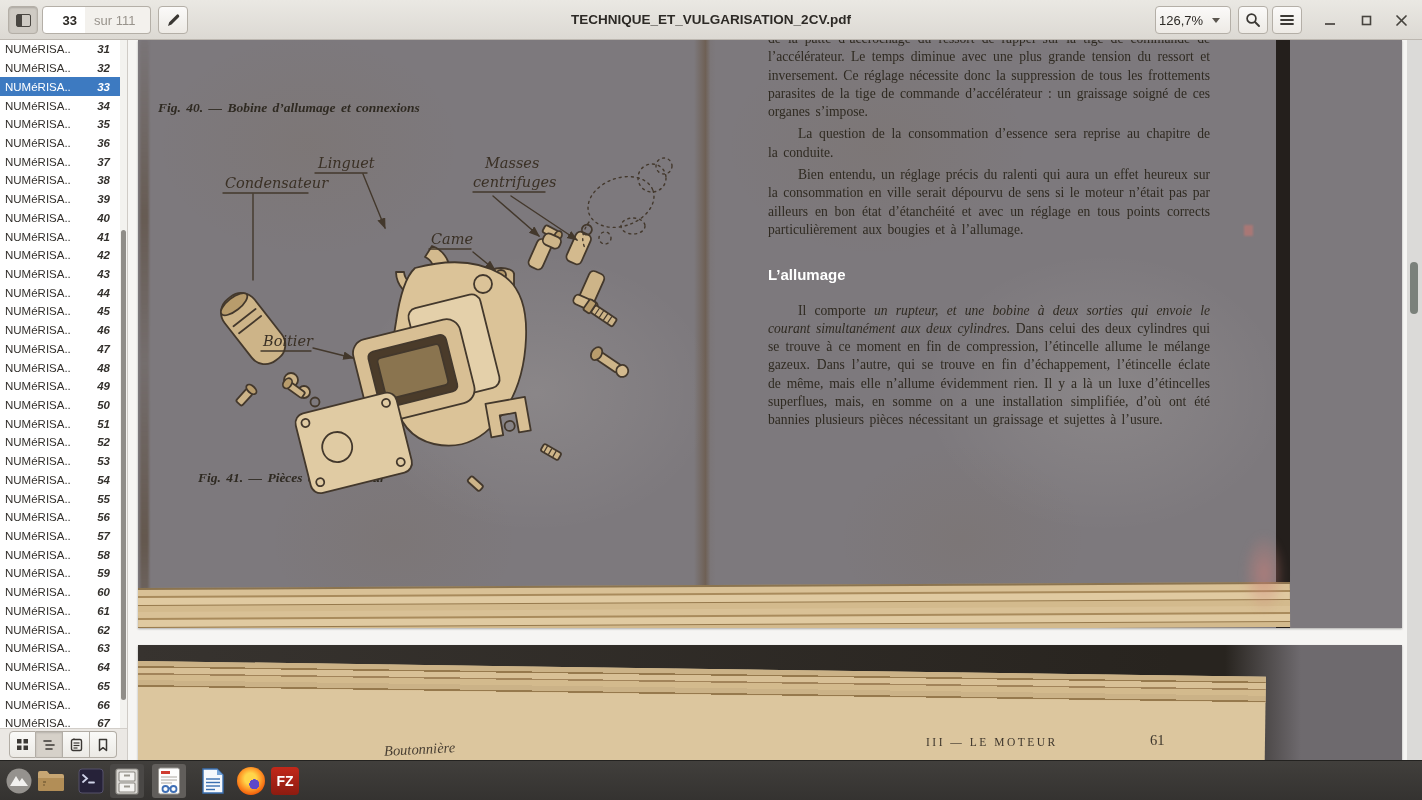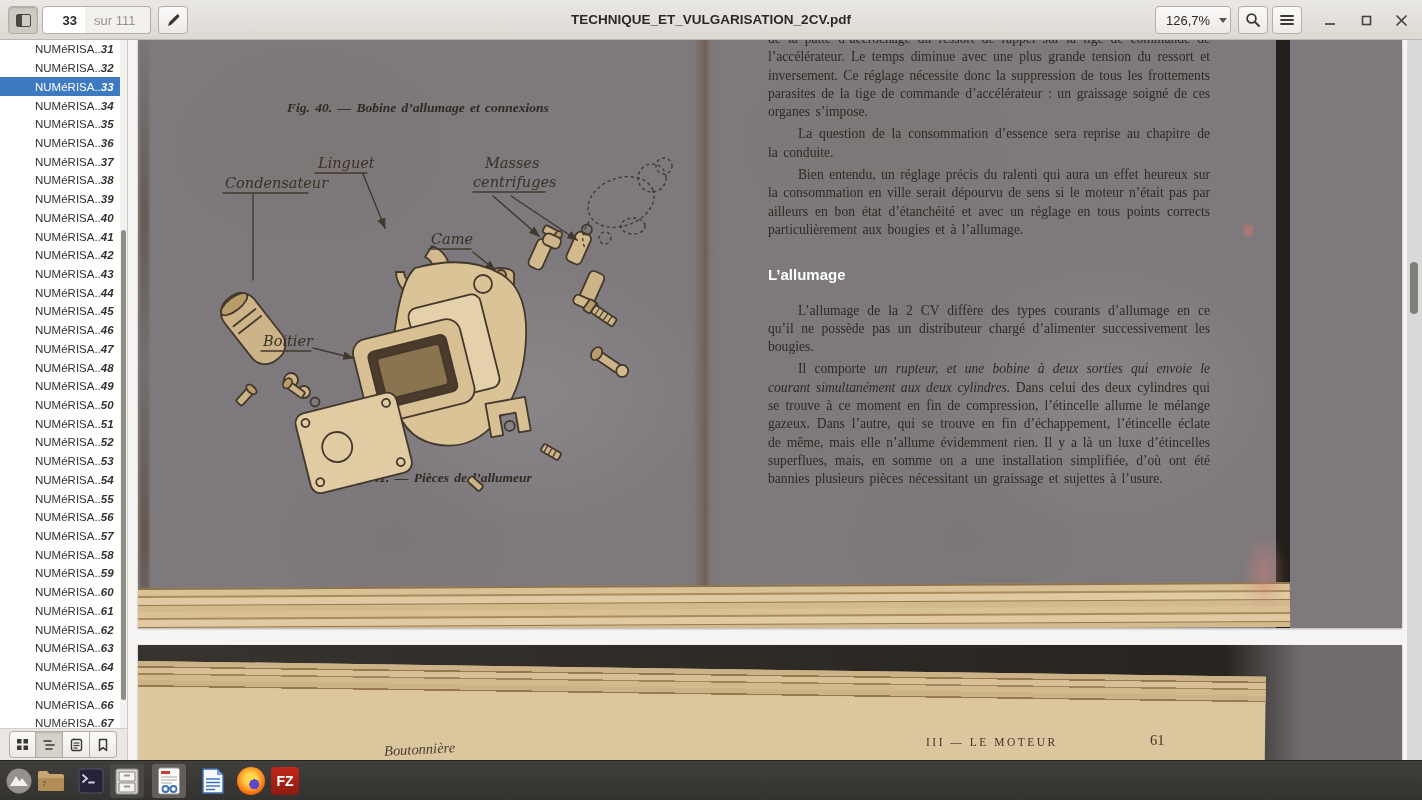--- a/index.html
+++ b/index.html
@@ -17,33 +17,33 @@
     display:flex;align-items:center;justify-content:center;color:#3b3834;}
   .tbtn.pressed{background:#cfcbc4;box-shadow:inset 0 1px 2px rgba(0,0,0,.18);}
   .entry{position:absolute;top:6px;height:28px;box-sizing:border-box;border:1px solid #b4afa7;
     background:#fff;display:flex;align-items:center;}
   .page-num{left:42px;width:44px;border-radius:4px 0 0 4px;justify-content:flex-end;
     padding-right:8px;font-size:13px;font-weight:bold;color:#2d2a26;}
   .page-total{left:85px;width:66px;border-radius:0 4px 4px 0;border-left:none;background:#f3f1ed;
     padding-left:9px;font-size:13px;color:#98938c;}
   .win-title{position:absolute;left:0;right:0;top:12px;text-align:center;font-size:13.5px;
     font-weight:bold;color:#2d2a26;pointer-events:none;}
-  .zoom-box{left:1155px;width:76px;font-size:13px;color:#2d2a26;justify-content:flex-start;padding-left:10px;}
+  .zoom-box{left:1155px;width:76px;font-size:13px;color:#2d2a26;justify-content:flex-start;padding-left:3px;}
   .caret{width:0;height:0;border-left:4px solid transparent;border-right:4px solid transparent;
     border-top:5px solid #5a564f;margin-left:9px;}
   .winctl{position:absolute;top:8px;width:24px;height:24px;display:flex;align-items:center;
     justify-content:center;color:#47443f;}
 
   
   .sbt-icon{width:15px;height:13px;border:1px solid #4a4742;border-radius:2px;position:relative;box-sizing:border-box;}
   .sbt-icon::before{content:"";position:absolute;left:0;top:0;bottom:0;width:5px;background:#4a4742;}
 
   
   .sidebar{position:absolute;left:0;top:40px;width:120px;height:688px;background:#fff;overflow:hidden;z-index:20;}
-  .srow{display:flex;align-items:center;height:18.72px;padding:0 10px 0 35px;box-sizing:border-box;cursor:default;}
+  .srow{display:flex;align-items:center;height:18.72px;padding:0 10px 0 5px;box-sizing:border-box;cursor:default;}
   .srow .slabel{font-size:11.5px;color:#34312d;white-space:nowrap;}
   .srow .snum{margin-left:auto;font-size:11.5px;font-style:italic;font-weight:600;color:#34312d;text-align:center;}
   .srow.sel{background:#3d7ac1;}
   .srow.sel .slabel,.srow.sel .snum{color:#fff;}
   .side-scroll{position:absolute;left:120px;top:40px;width:7px;height:688px;background:#f3f2ef;z-index:21;}
   .side-thumb{position:absolute;left:1px;top:190px;width:5px;height:470px;border-radius:3px;background:#908d88;}
   .side-sep{position:absolute;left:127px;top:40px;width:1px;height:720px;background:#cfcbc6;z-index:22;}
   .side-bottom{position:absolute;left:0;top:728px;width:127px;height:32px;background:#ebe8e4;
     border-top:1px solid #d2cec9;z-index:22;display:flex;align-items:center;padding-left:9px;box-sizing:border-box;}
   .mode-btn{width:27px;height:27px;box-sizing:border-box;border:1px solid #b2ada5;border-left:none;
@@ -82,21 +82,21 @@
   .rp-text{position:absolute;left:630px;top:-10px;width:442px;font-family:"Liberation Serif",serif;
     font-size:13.6px;line-height:18.3px;color:#2f2a21;text-align:justify;word-spacing:2px;}
   .rp-text p{margin:0 0 4px 0;text-indent:30px;}
   .rp-text p.pfirst{text-indent:0;}
   .rp-heading{font-family:"Liberation Sans",sans-serif;font-size:15px;font-weight:bold;
     color:#ffffff;margin:27px 0 17px 0;word-spacing:0;}
   .ital{font-style:italic;}
 
   
   .fig-caption{position:absolute;font-family:"Liberation Serif",serif;font-style:italic;font-weight:bold;
-    font-size:13.5px;color:#2f2a22;text-align:center;word-spacing:2px;}
+    font-size:13.5px;color:#2f2a22;text-align:left;word-spacing:2px;}
   .fig40{left:20px;top:60px;width:520px;}
   .fig41{left:60px;top:430px;width:480px;}
 
   
   .s2-pages{position:absolute;left:0;top:16px;width:1128px;height:100px;transform:rotate(.8deg);
     transform-origin:left top;background:#dcc69e;}
   .s2-edges{position:absolute;left:0;top:0;width:100%;height:26px;
     background:repeating-linear-gradient(to bottom,#cbb287 0 5px,#96794d 5px 6.5px,#d8c096 6.5px 12px,#a2845a 12px 13.5px,#d3ba8d 13.5px 19px);}
   .s2-label{position:absolute;left:246px;top:96px;font-family:"Liberation Serif",serif;font-style:italic;
     font-size:14.5px;color:#4a4034;transform:rotate(-3deg);}
@@ -545,21 +545,20 @@
         <text x="278" y="104">Came</text>
         <text x="110" y="206">Boitier</text>
       </g>
     </svg>
 
     <div class="rp-text">
       <p class="pfirst">de la patte d’accrochage du ressort de rappel sur la tige de commande de l’accélérateur. Le temps diminue avec une plus grande tension du ressort et inversement. Ce réglage nécessite donc la suppression de tous les frottements parasites de la tige de commande d’accélérateur : un graissage soigné de ces organes s’impose.</p>
       <p>La question de la consommation d’essence sera reprise au chapitre de la conduite.</p>
       <p>Bien entendu, un réglage précis du ralenti qui aura un effet heureux sur la consommation en ville serait dépourvu de sens si le moteur n’était pas par ailleurs en bon état d’étanchéité et avec un réglage en tous points corrects particulièrement aux bougies et à l’allumage.</p>
       <div class="rp-heading">L’allumage</div>
-      <p>L’allumage de la 2 CV diffère des types courants d’allumage en ce qu’il ne possède pas un distributeur chargé d’alimenter successivement les bougies.</p>
       <p><span>Il comporte </span><span class="ital">un rupteur, et une bobine à deux sorties qui envoie le courant simultanément aux deux cylindres.</span><span> Dans celui des deux cylindres qui se trouve à ce moment en fin de compression, l’étincelle allume le mélange gazeux. Dans l’autre, qui se trouve en fin d’échappement, l’étincelle éclate de même, mais elle n’allume évidemment rien. Il y a là un luxe d’étincelles superflues, mais, en somme on a une installation simplifiée, d’où ont été bannies plusieurs pièces nécessitant un graissage et sujettes à l’usure.</span></p>
     </div>
   </div>
 
   <div class="scan scan2">
     <div class="s2-pages mottle">
       <div class="s2-edges"></div>
     </div>
     <div class="s2-label">Boutonnière</div>
     <div class="s2-chapter">III — LE MOTEUR</div>

